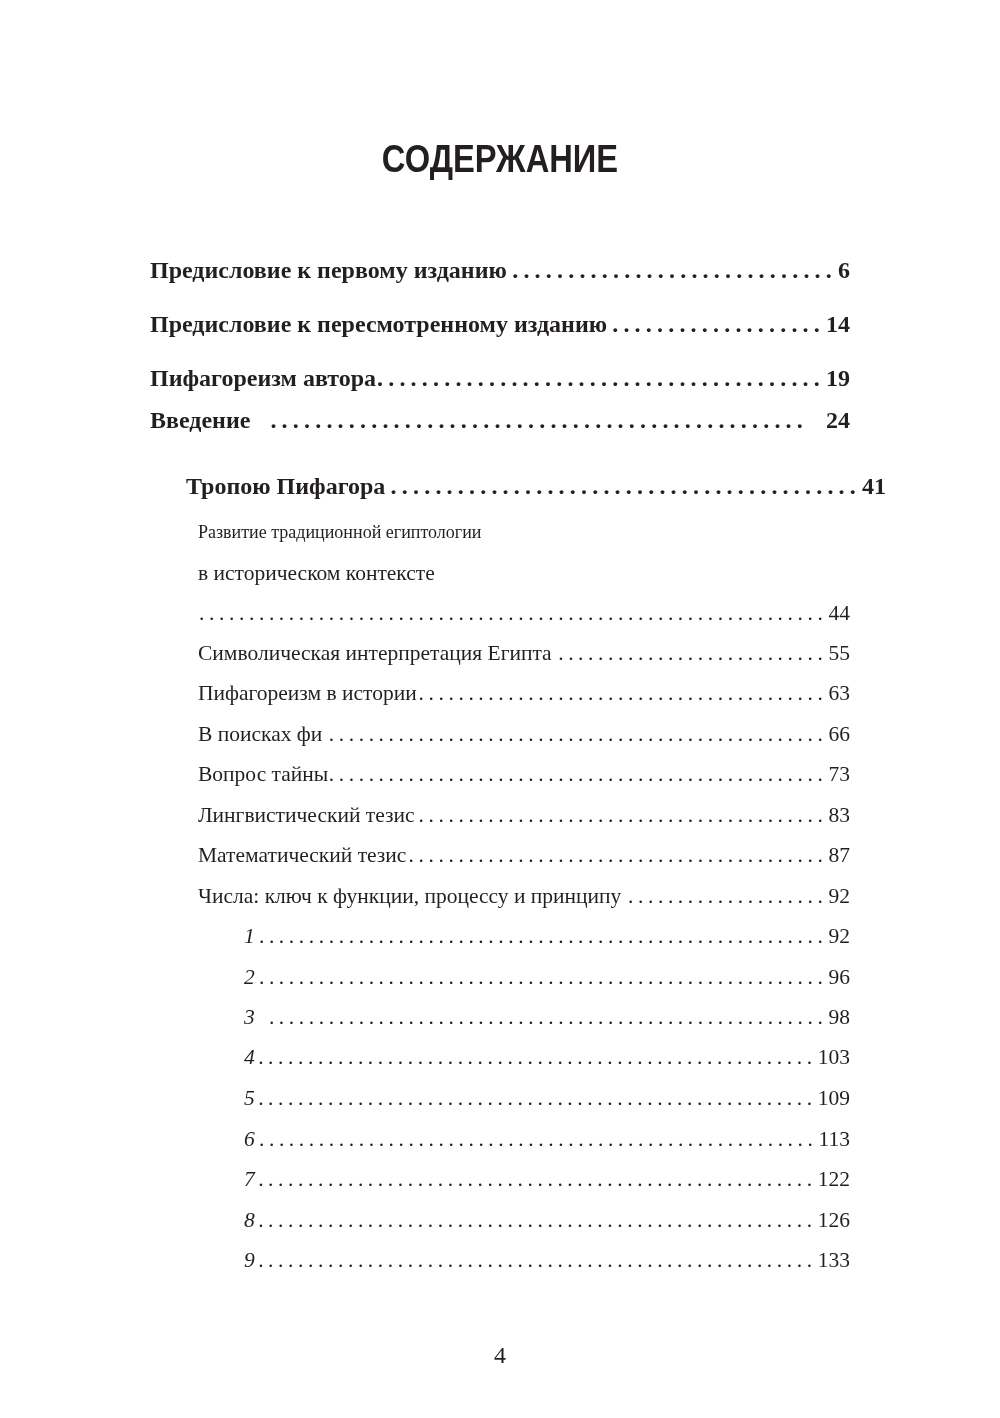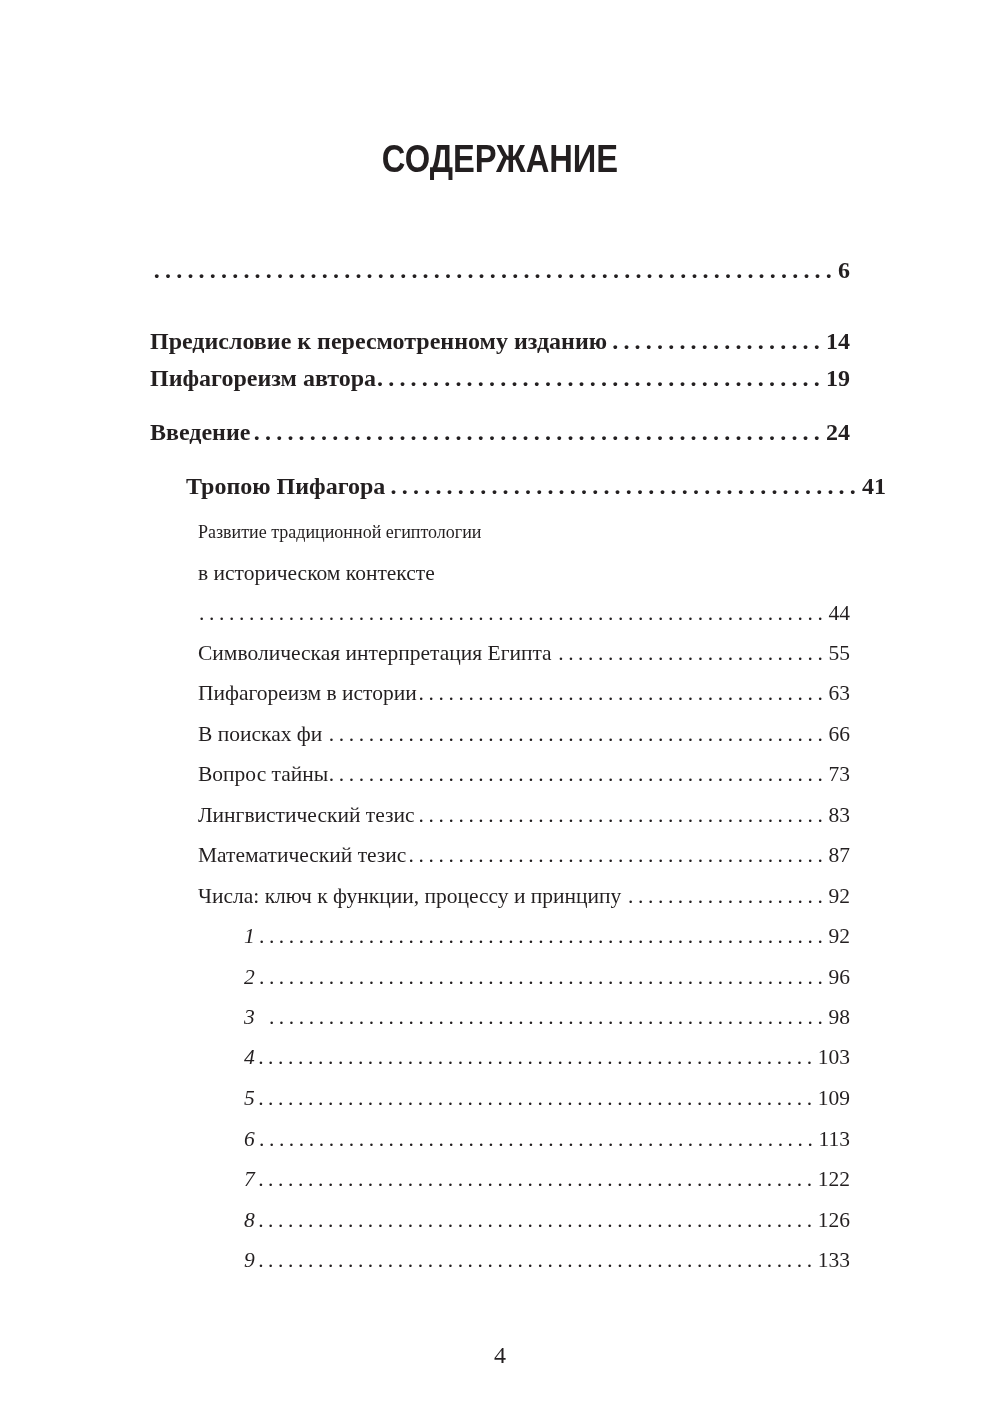--- a/index.html
+++ b/index.html
@@ -110,34 +110,35 @@
 </head>
 <body>
 
 <div class="page">
 
   <h1 class="title" style="margin:0;">СОДЕРЖАНИЕ</h1>
 
   <div class="toc">
 
     <div class="entry lvl1" style="top:253px;">
+      <span class="label">Предисловие к первому изданию</span>
       <span class="leader">........................................................................................................................................................</span>
       <span class="page-num">6</span>
     </div>
-    <div class="entry lvl1" style="top:324px;">
+    <div class="entry lvl1" style="top:307px;">
       <span class="label">Предисловие к пересмотренному изданию</span>
       <span class="leader">........................................................................................................................................................</span>
       <span class="page-num">14</span>
     </div>
     <div class="entry lvl1" style="top:361px;">
       <span class="label">Пифагореизм автора</span>
       <span class="leader">........................................................................................................................................................</span>
       <span class="page-num">19</span>
     </div>
-    <div class="entry lvl1" style="top:415px;">
+    <div class="entry lvl1" style="top:403px;gap:17px;">
       <span class="label">Введение</span>
       <span class="leader">........................................................................................................................................................</span>
       <span class="page-num">24</span>
     </div>
     <div class="entry lvl1" style="top:469px;margin-left:36px;">
       <span class="label">Тропою Пифагора</span>
       <span class="leader">........................................................................................................................................................</span>
       <span class="page-num">41</span>
     </div>
 

